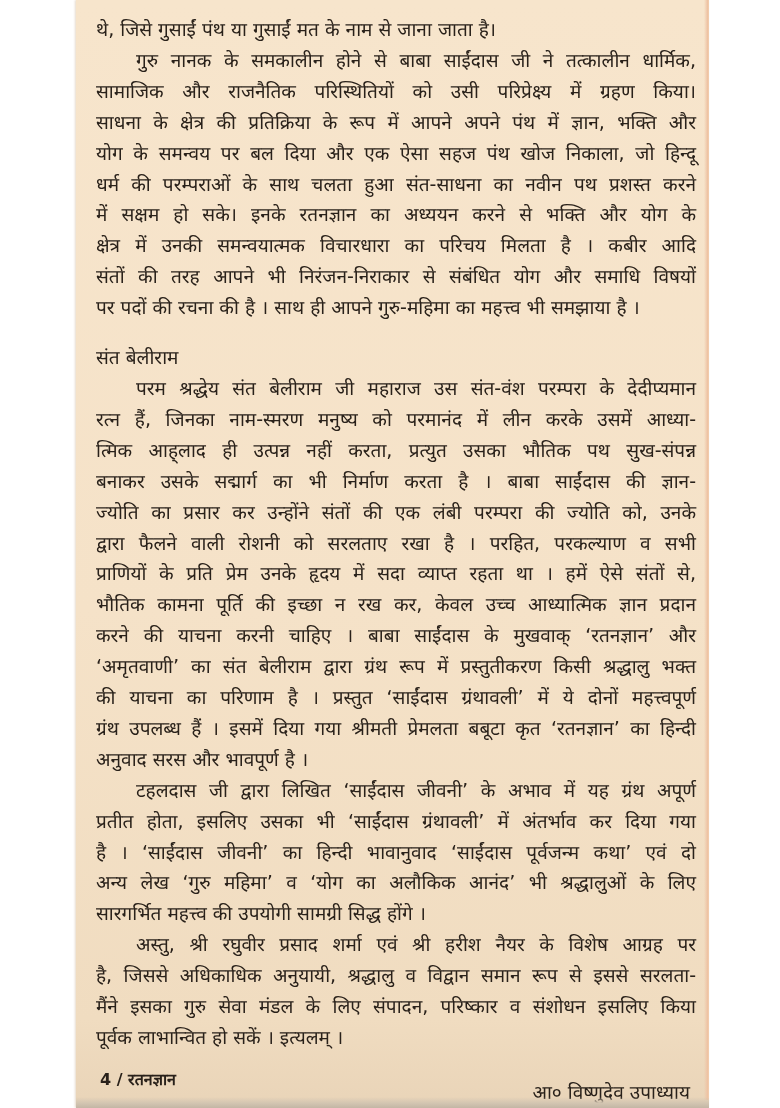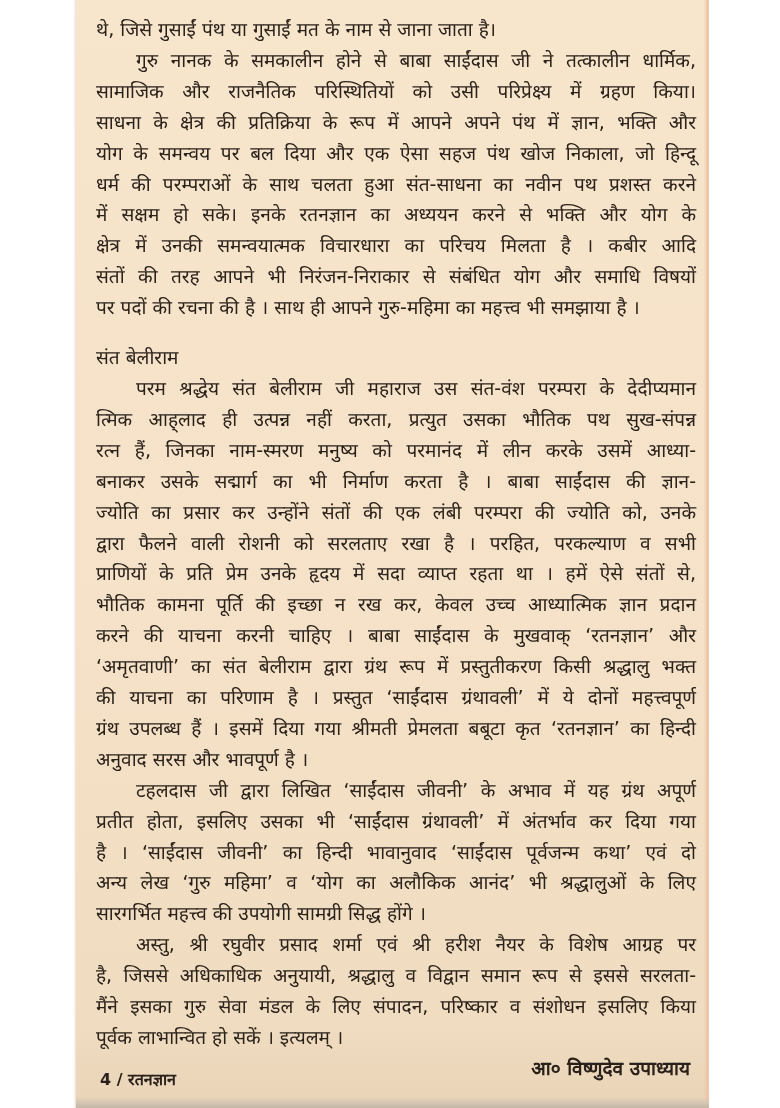--- a/index.html
+++ b/index.html
@@ -33,23 +33,23 @@
   }
   .line { text-align:justify; text-align-last:justify; }
   .line.last { text-align:center; text-align-last:left; }
   .line.ind { text-indent:40px; }
   .heading {
     text-align:left; text-align-last:left;
     margin-top:19px;
   }
   .signature {
     text-align:center; text-align-last:right;
-    font-weight:bold;
+    font-weight:normal;
     padding-right:6px;
-    margin-top:0;
+    margin-top:24px;
   }
   .footer {
     position:absolute; left:24px; top:1068px;
     font-size:16px; font-weight:bold;
     color:#29211a;
   }
 </style>
 </head>
 <body>
 
@@ -70,22 +70,22 @@
       <div class="line">में सक्षम हो सके।  इनके रतनज्ञान का अध्ययन करने  से भक्ति और  योग के</div>
       <div class="line">क्षेत्र में उनकी  समन्वयात्मक  विचारधारा  का परिचय  मिलता है ।  कबीर आदि</div>
       <div class="line">संतों की तरह  आपने भी निरंजन-निराकार से संबंधित  योग और समाधि विषयों</div>
       <div class="line last">पर पदों की रचना की है ।  साथ ही आपने गुरु-महिमा का महत्त्व भी समझाया है ।</div>
     </div>
 
     <div class="heading">संत बेलीराम</div>
 
     <div>
       <div class="line ind">परम श्रद्धेय संत बेलीराम जी महाराज उस  संत-वंश परम्परा के देदीप्यमान</div>
+      <div class="line">रत्न हैं,  जिनका नाम-स्मरण मनुष्य  को  परमानंद  में लीन करके  उसमें आध्या-</div>
       <div class="line">त्मिक आह्‌लाद ही उत्पन्न  नहीं करता,   प्रत्युत उसका  भौतिक पथ  सुख-संपन्न</div>
-      <div class="line">रत्न हैं,  जिनका नाम-स्मरण मनुष्य  को  परमानंद  में लीन करके  उसमें आध्या-</div>
       <div class="line">बनाकर उसके  सद्मार्ग का  भी निर्माण  करता है ।  बाबा  साईंदास  की  ज्ञान-</div>
       <div class="line">ज्योति का प्रसार कर उन्होंने संतों की एक लंबी  परम्परा की ज्योति  को, उनके</div>
       <div class="line">द्वारा फैलने वाली  रोशनी को सरलताए  रखा है ।  परहित,  परकल्याण व सभी</div>
       <div class="line">प्राणियों के प्रति प्रेम  उनके  हृदय  में सदा  व्याप्त  रहता था ।   हमें ऐसे  संतों से,</div>
       <div class="line">भौतिक कामना पूर्ति की इच्छा न  रख कर, केवल उच्च आध्यात्मिक ज्ञान प्रदान</div>
       <div class="line">करने की याचना करनी चाहिए ।  बाबा  साईंदास  के मुखवाक्  ‘रतनज्ञान’  और</div>
       <div class="line">‘अमृतवाणी’ का संत बेलीराम द्वारा ग्रंथ रूप में प्रस्तुतीकरण किसी श्रद्धालु भक्त</div>
       <div class="line">की याचना  का परिणाम है ।   प्रस्तुत ‘साईंदास  ग्रंथावली’  में ये  दोनों  महत्त्वपूर्ण</div>
       <div class="line">ग्रंथ उपलब्ध हैं ।  इसमें दिया गया श्रीमती प्रेमलता बबूटा कृत ‘रतनज्ञान’ का हिन्दी</div>
       <div class="line last">अनुवाद सरस  और  भावपूर्ण है ।</div>

